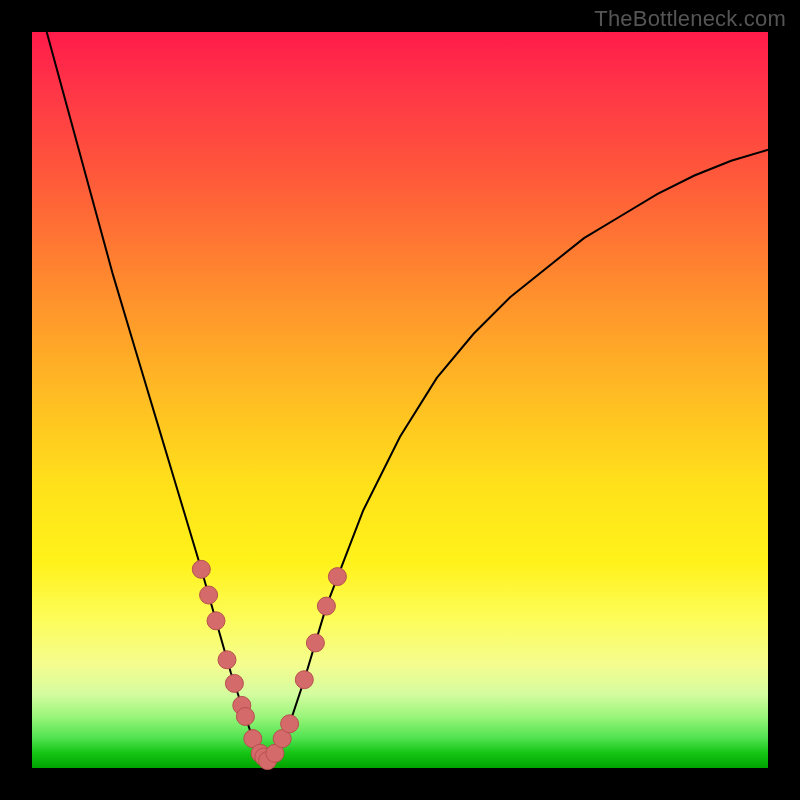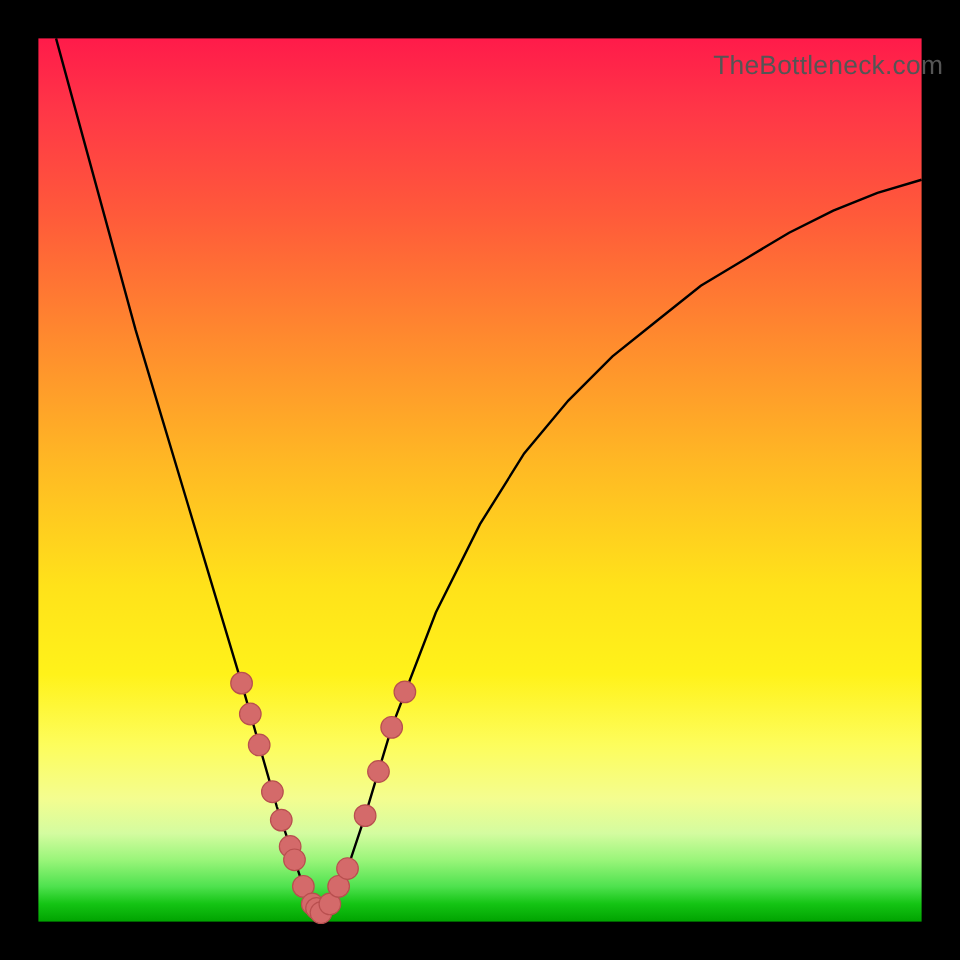--- a/index.html
+++ b/index.html
@@ -45,21 +45,20 @@
   }
   .watermark {
     position: absolute;
     top: 6px;
     right: 14px;
     color: #555;
     font-size: 22px;
     letter-spacing: 0.2px;
     font-weight: 400;
     user-select: none;
-    margin-top: 36px;
   }
   svg.curve {
     position: absolute;
     left: 32px;
     top: 32px;
     width: 736px;
     height: 736px;
     overflow: visible;
   }
 </style>

